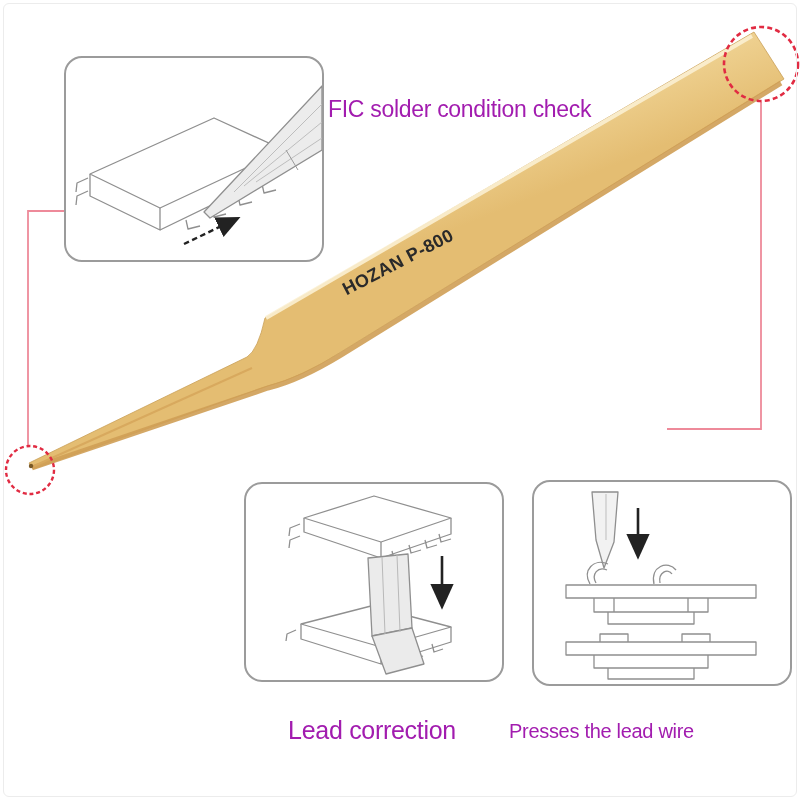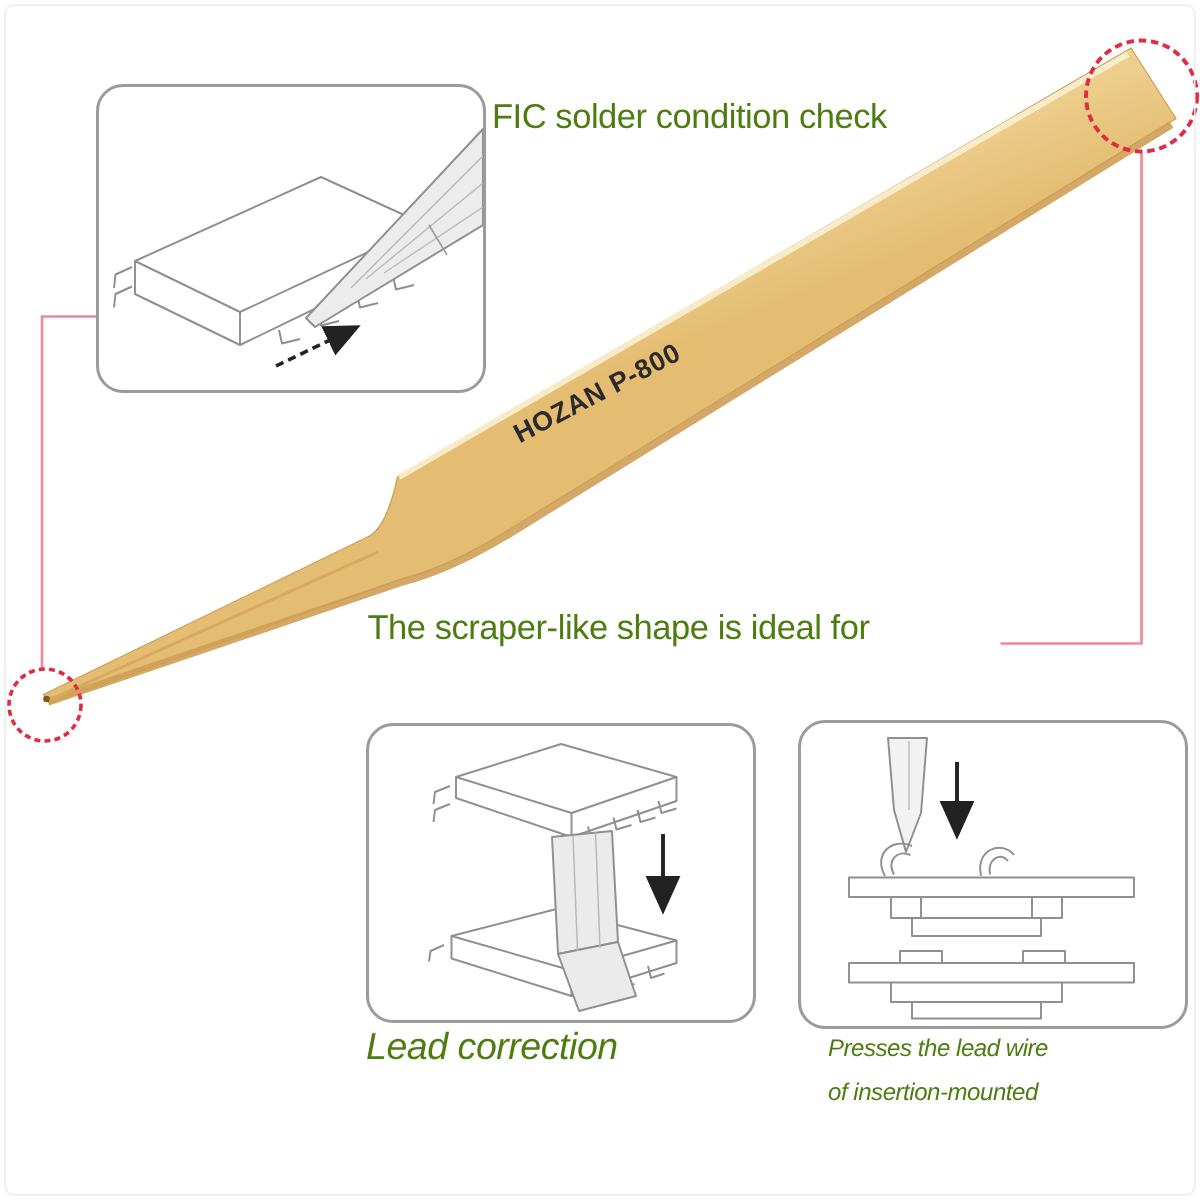--- a/index.html
+++ b/index.html
@@ -33,44 +33,43 @@
     border: 2px solid #9b9b9b;
     border-radius: 18px;
     background: #ffffff;
   }
   .box1 { left: 64px;  top: 56px;  width: 256px; height: 202px; }
   .box2 { left: 244px; top: 482px; width: 256px; height: 196px; }
   .box3 { left: 532px; top: 480px; width: 256px; height: 202px; }
   .illu-box svg { display: block; width: 100%; height: 100%; }
   .caption {
     position: absolute;
-    color: #4d7c0f;
+    color: #a21caf;
     letter-spacing: -0.3px;
+    margin-top: 32px;
   }
   .caption-fic {
     left: 328px; top: 64px;
     font-size: 23px;
   }
   .caption-scraper {
     left: 245px; top: 403px;
     font-size: 23px;
     line-height: 31px;
   }
   .caption-lead {
     left: 244px; top: 684px;
     width: 256px;
-    text-align: left;
+    text-align: center;
     font-size: 25px;
-    font-style: italic;
   }
   .caption-press {
-    left: 552px; top: 685px;
-    font-size: 16px;
+    left: 509px; top: 685px;
+    font-size: 20px;
     line-height: 29px;
-    font-style: italic;
   }
 </style>
 </head>
 <body>
 
 <div class="stage">
 
   <svg class="overlay" viewBox="0 0 800 800">
     <defs>
       <linearGradient id="toolGrad" gradientUnits="userSpaceOnUse" x1="690" y1="-10" x2="740" y2="115">
@@ -209,24 +208,22 @@
           <path d="M 60,173 L 60,186 L 174,186 L 174,173"></path>
           <path d="M 74,186 L 74,197 L 160,197 L 160,186"></path>
         </g>
       </g>
     </svg>
   </div>
 
   <div class="caption caption-fic">FIC solder condition check</div>
 
   <div class="caption caption-scraper">
-    <div>The scraper-like shape is ideal for</div>
   </div>
 
   <div class="caption caption-lead">Lead correction</div>
 
   <div class="caption caption-press">
     <div>Presses the lead wire</div>
-    <div>of insertion-mounted</div>
   </div>
 
   <div class="frame"></div>
 </div>
 
 </body></html>

